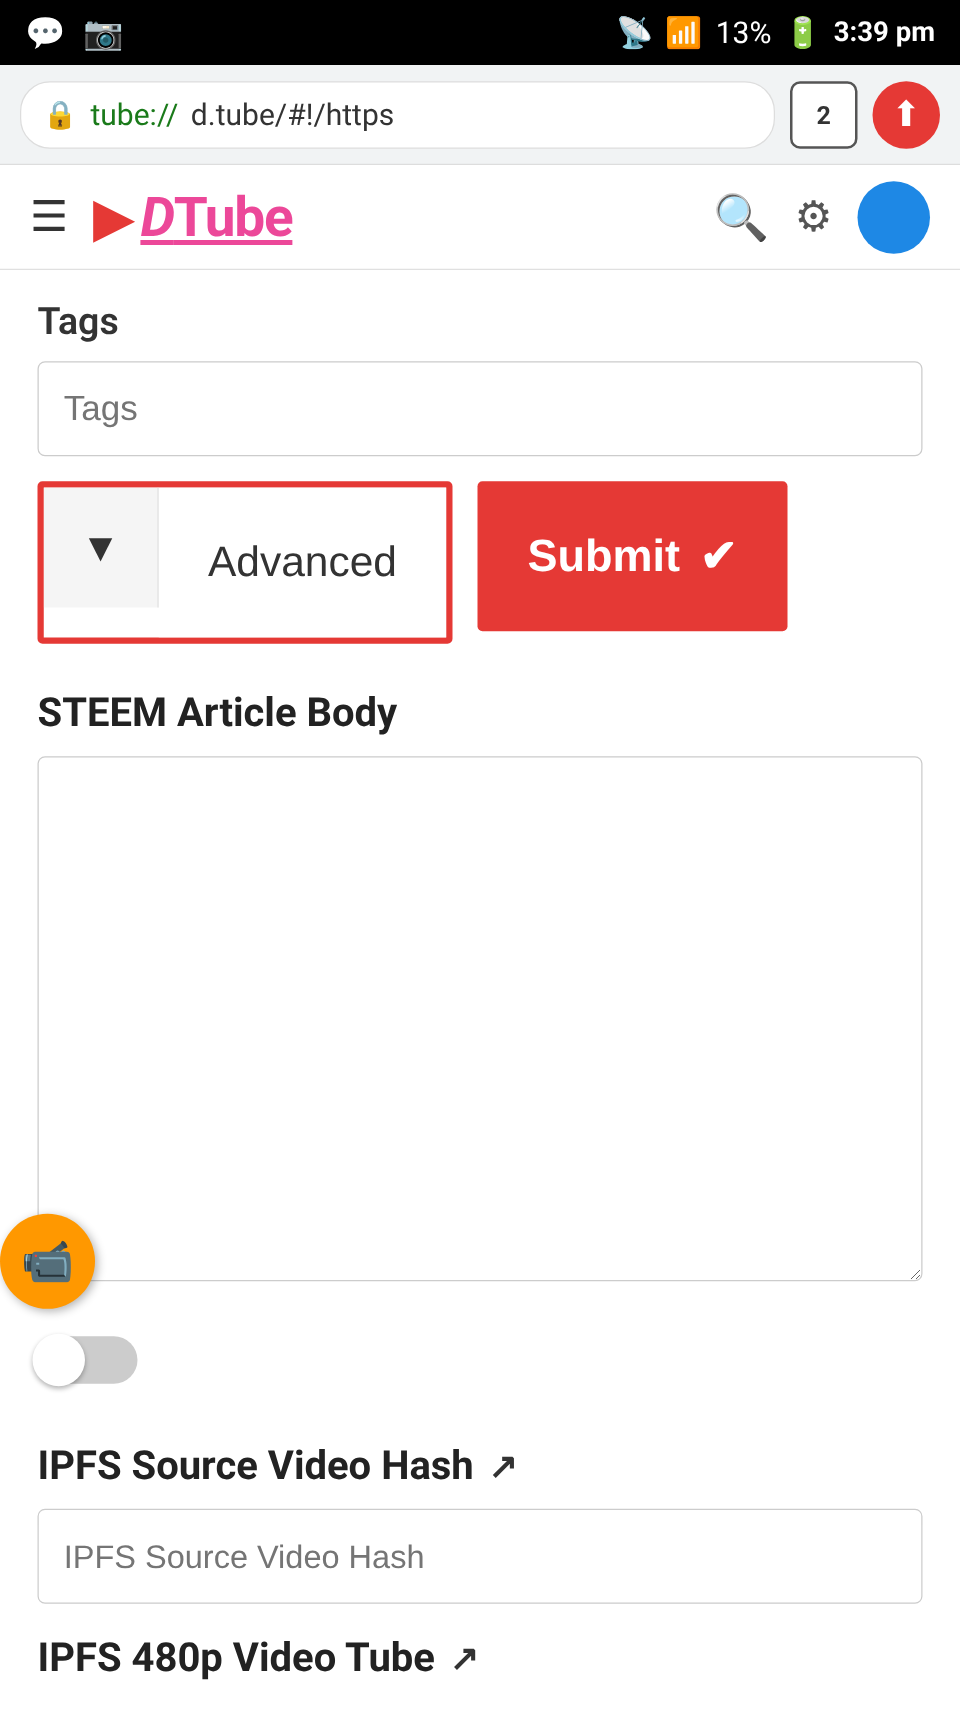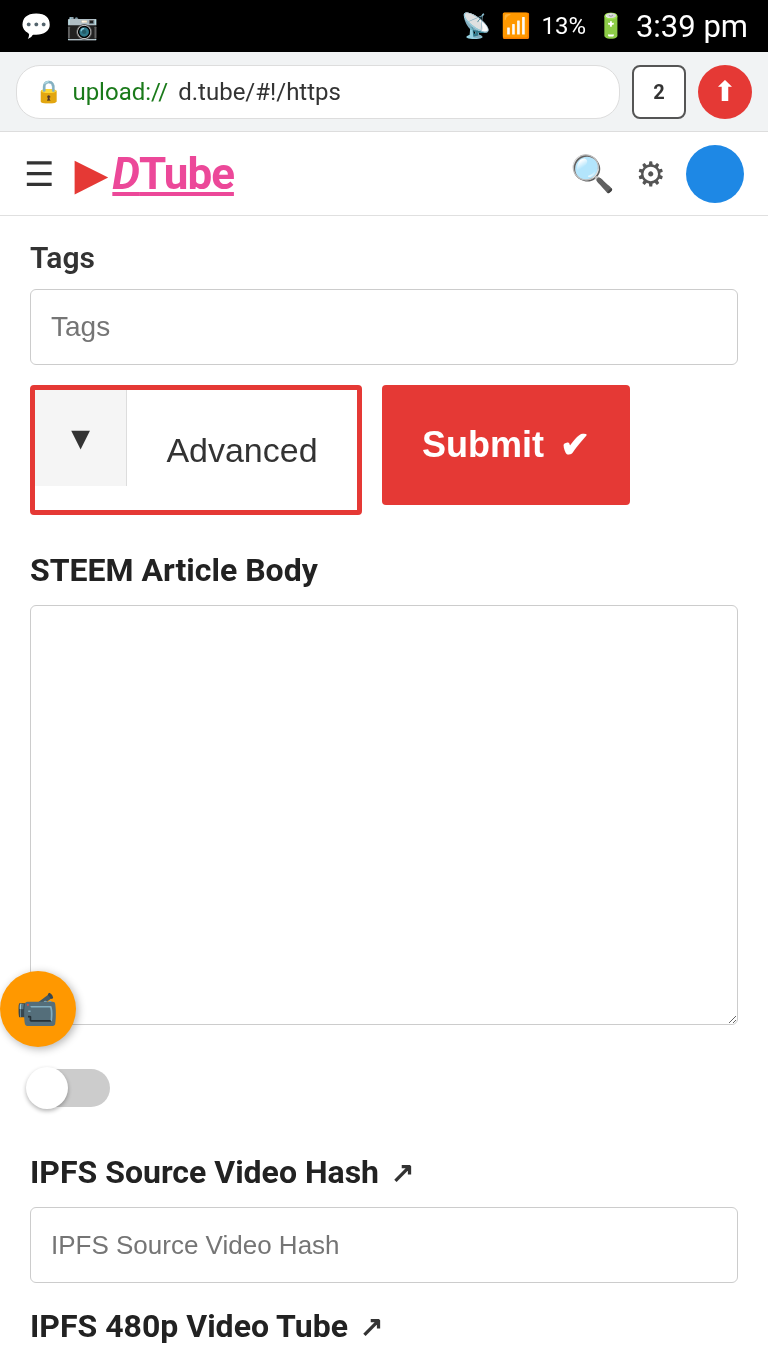--- a/index.html
+++ b/index.html
@@ -28,22 +28,22 @@
       align-items: center;
       gap: 14px;
     }
     .status-bar-right {
       display: flex;
       align-items: center;
       gap: 10px;
       font-size: 24px;
     }
     .status-time {
-      font-size: 31px;
-      font-weight: 400;
+      font-size: 22px;
+      font-weight: 700;
     }
 
     
     .browser-bar {
       background: #f1f3f4;
       height: 80px;
       display: flex;
       align-items: center;
       padding: 0 16px;
       gap: 12px;
@@ -369,21 +369,21 @@
     <span>📶</span>
     <span>13%</span>
     <span>🔋</span>
     <span class="status-time">3:39 pm</span>
   </div>
 </div>
 
 <div class="browser-bar">
   <div class="url-bar">
     <span class="url-lock">🔒</span>
-    <span class="url-text">upload://</span>
+    <span class="url-text">tube://</span>
     <span class="url-text-black">d.tube/#!/https</span>
   </div>
   <div class="browser-tab-btn">
     <span>2</span>
   </div>
   <div class="browser-profile-btn">
     <span>⬆</span>
   </div>
 </div>
 

